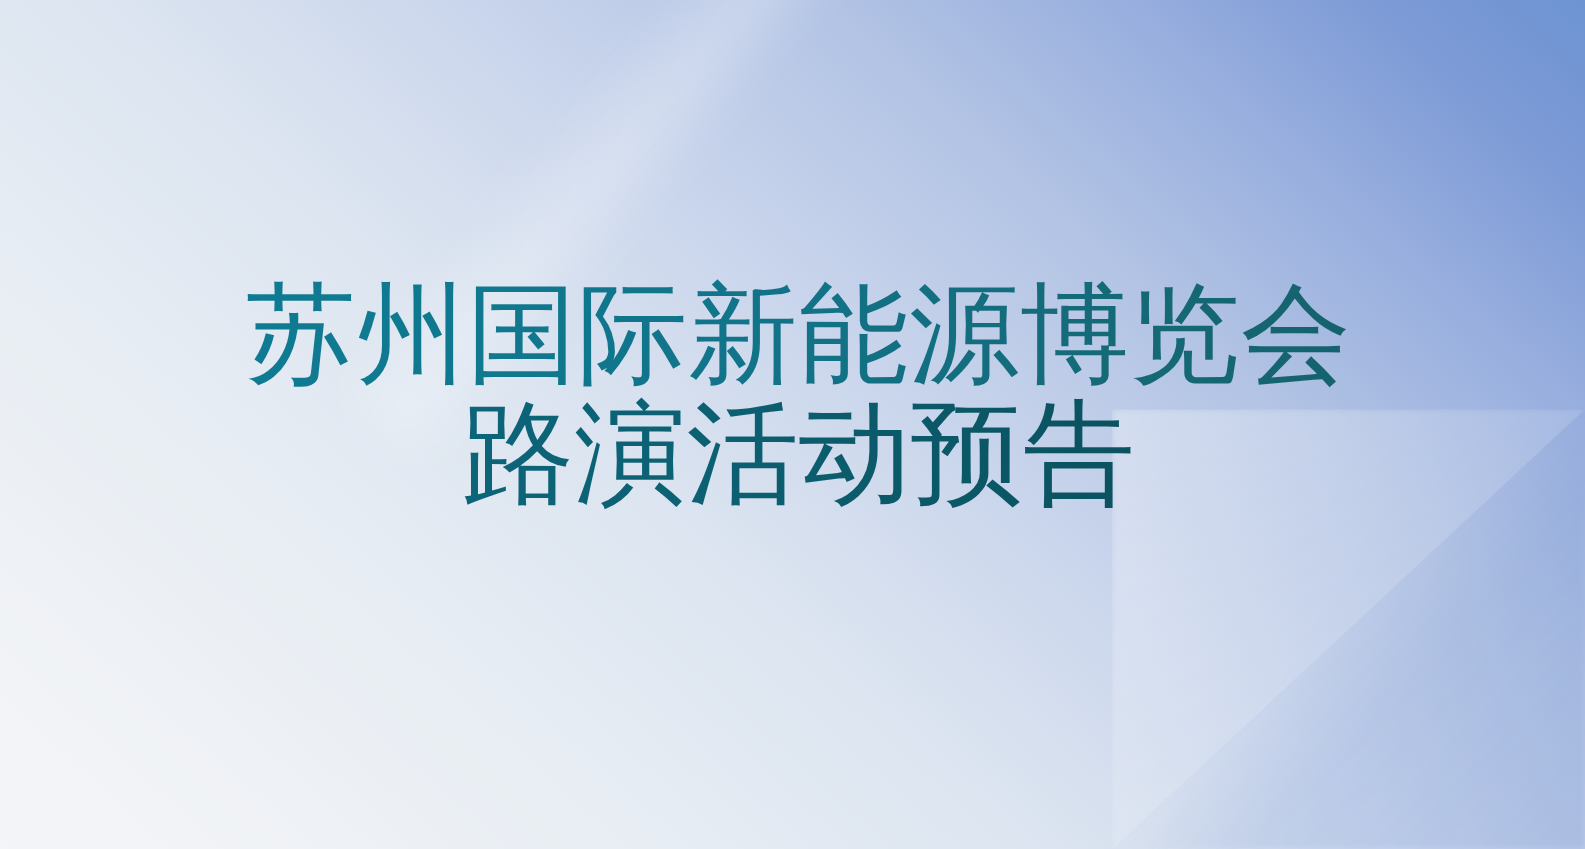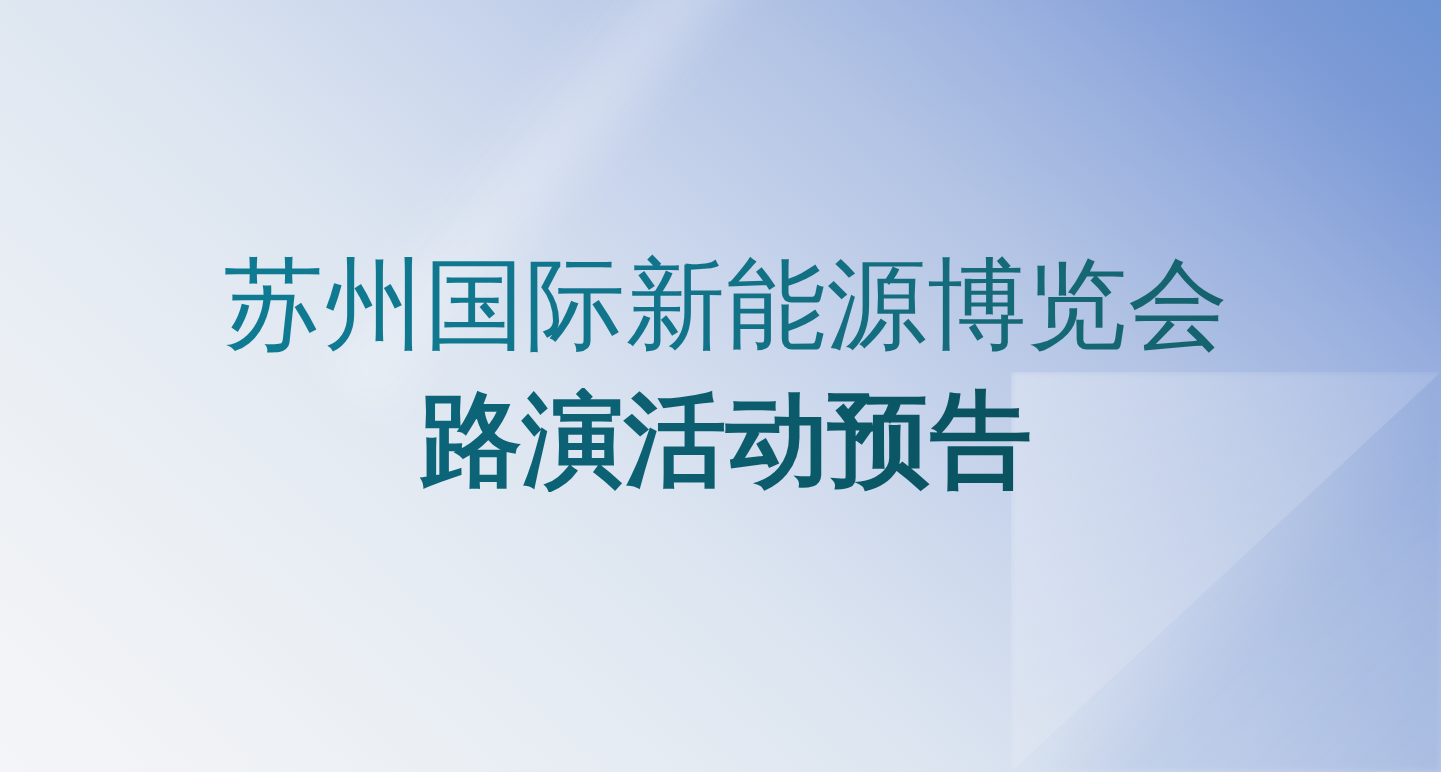--- a/index.html
+++ b/index.html
@@ -96,24 +96,23 @@
     white-space: nowrap;
     background-image: linear-gradient(90deg, #0e7c94 0%, #11748a 45%, #156a78 75%, #15606b 100%);
     -webkit-background-clip: text;
     background-clip: text;
     color: transparent;
     -webkit-text-fill-color: transparent;
   }
 
   .headline-line-2 {
     display: block;
-    margin-top: 28px;
     font-size: 102px;
     line-height: 104px;
-    font-weight: 700;
+    font-weight: 400;
     letter-spacing: 0px;
     white-space: nowrap;
     background-image: linear-gradient(90deg, #0d6980 0%, #0c6173 40%, #0a5462 72%, #0a4a56 100%);
     -webkit-background-clip: text;
     background-clip: text;
     color: transparent;
     -webkit-text-fill-color: transparent;
   }
 </style>
 </head>

